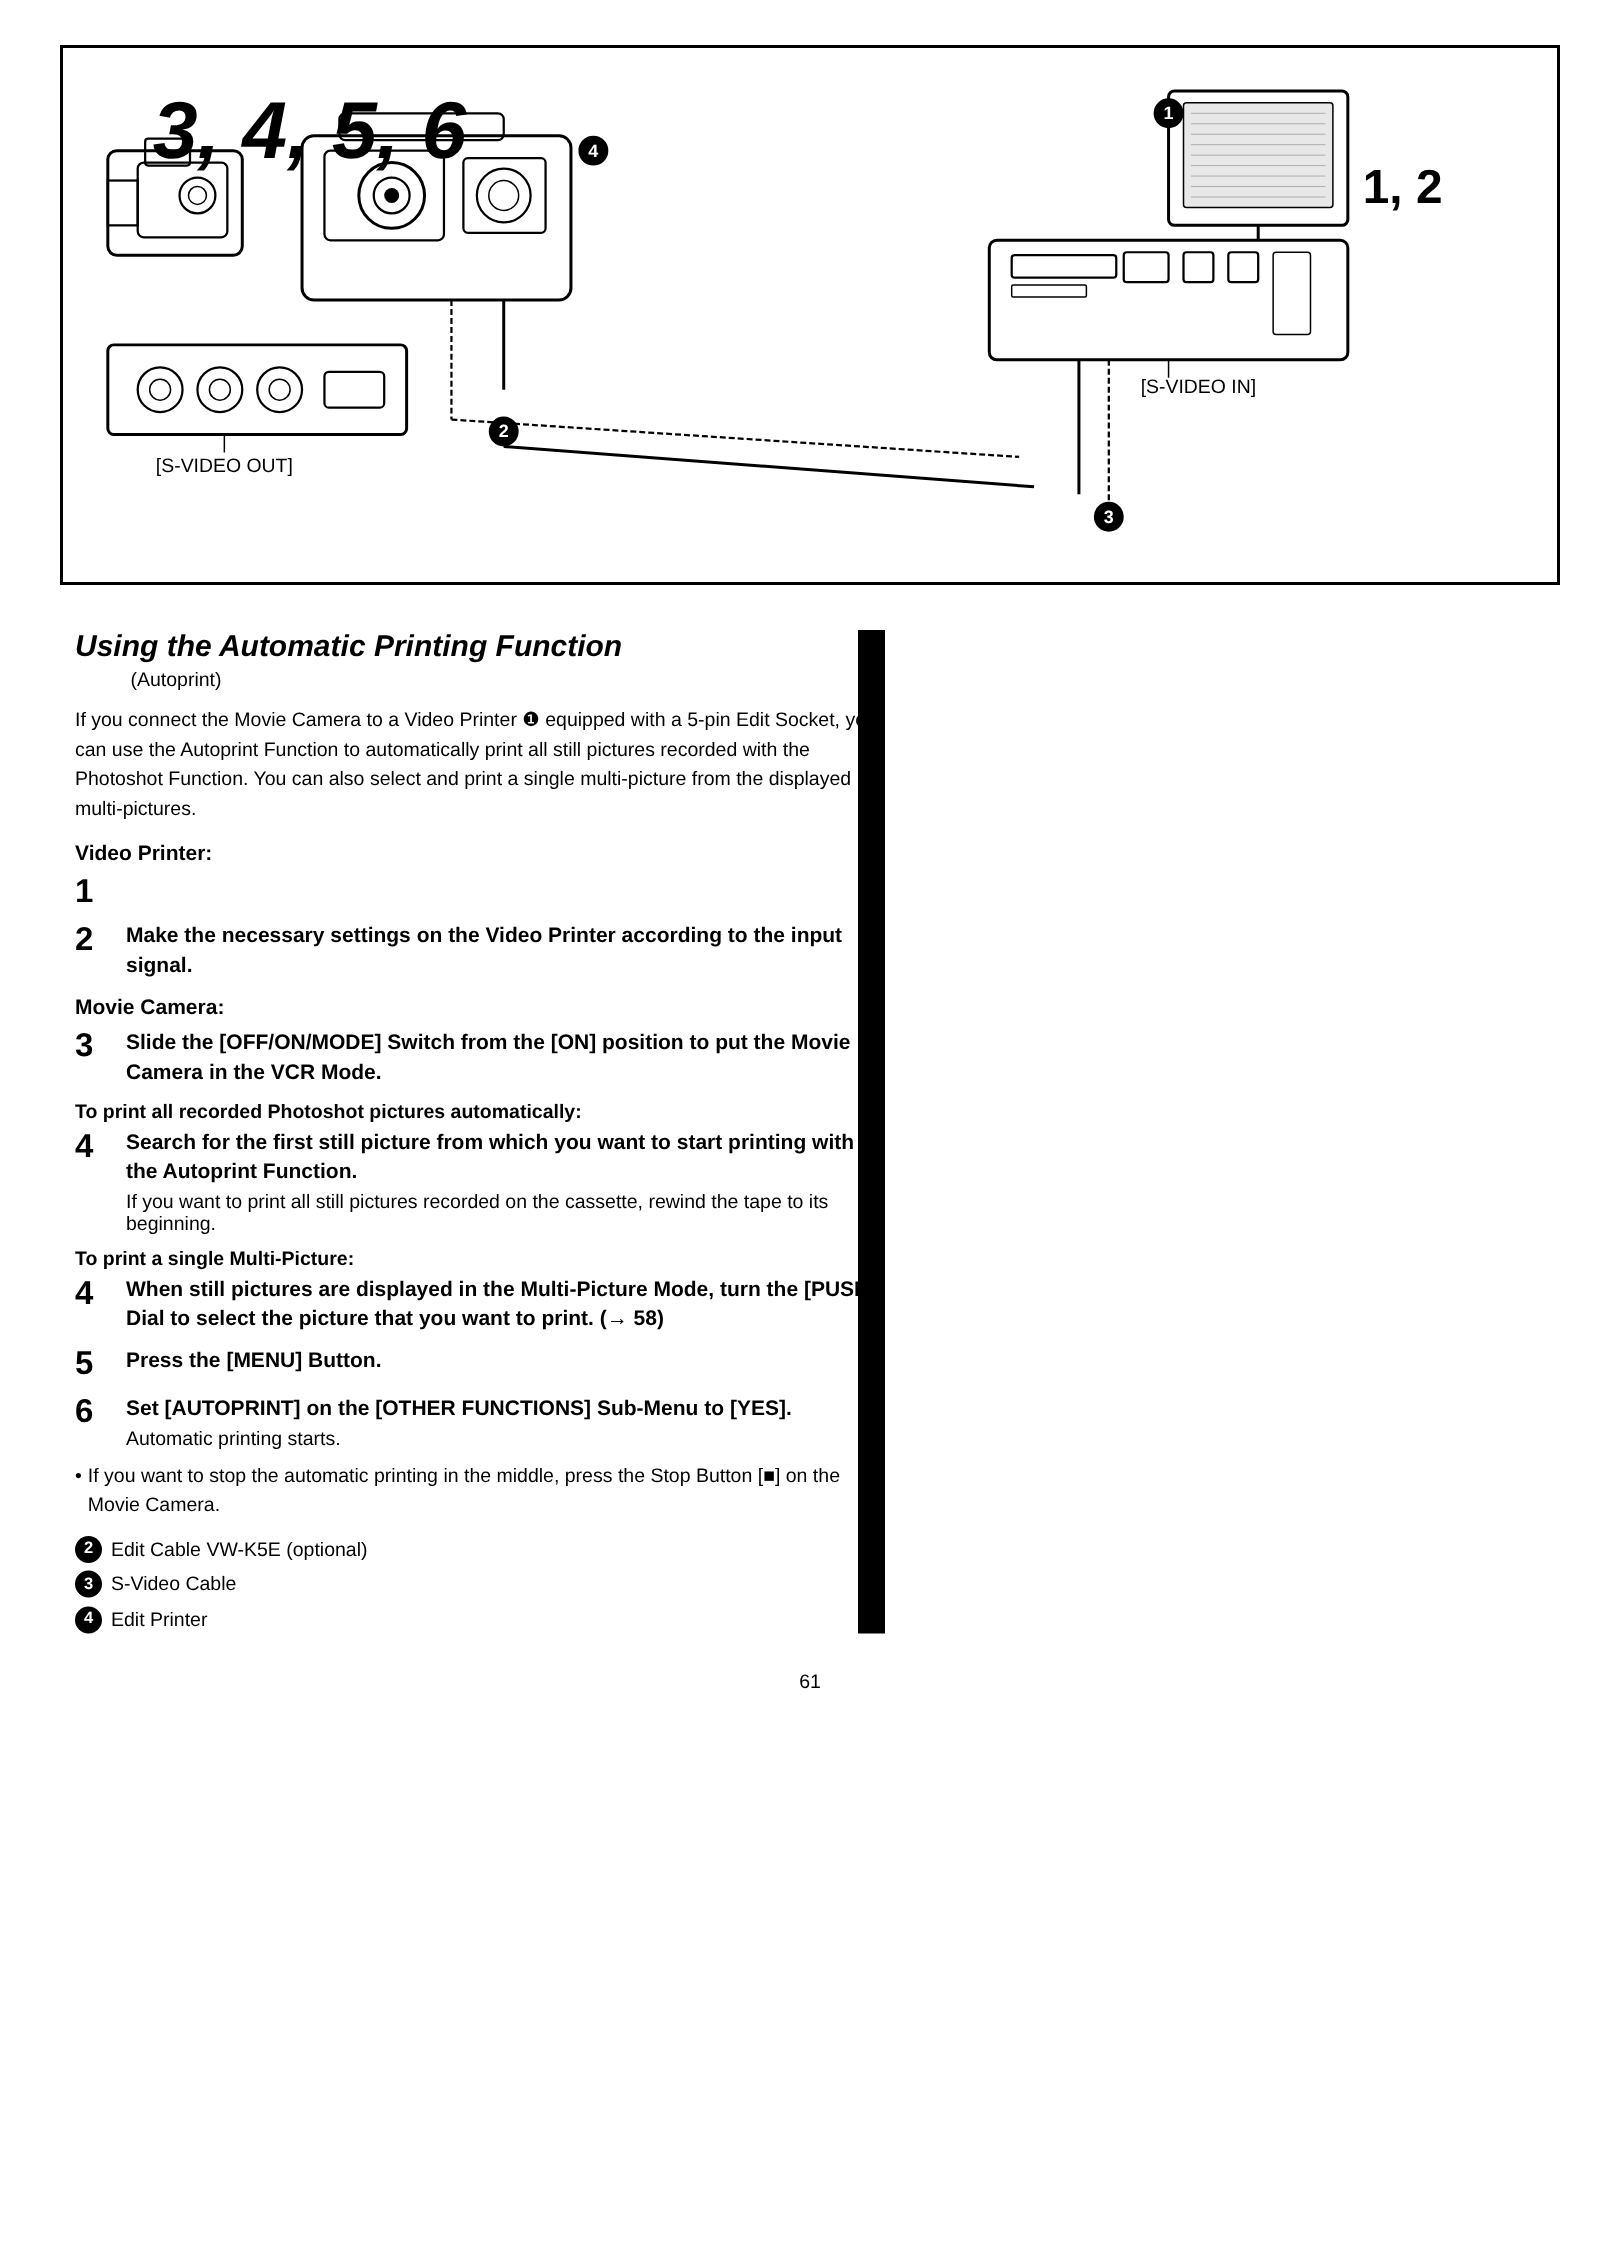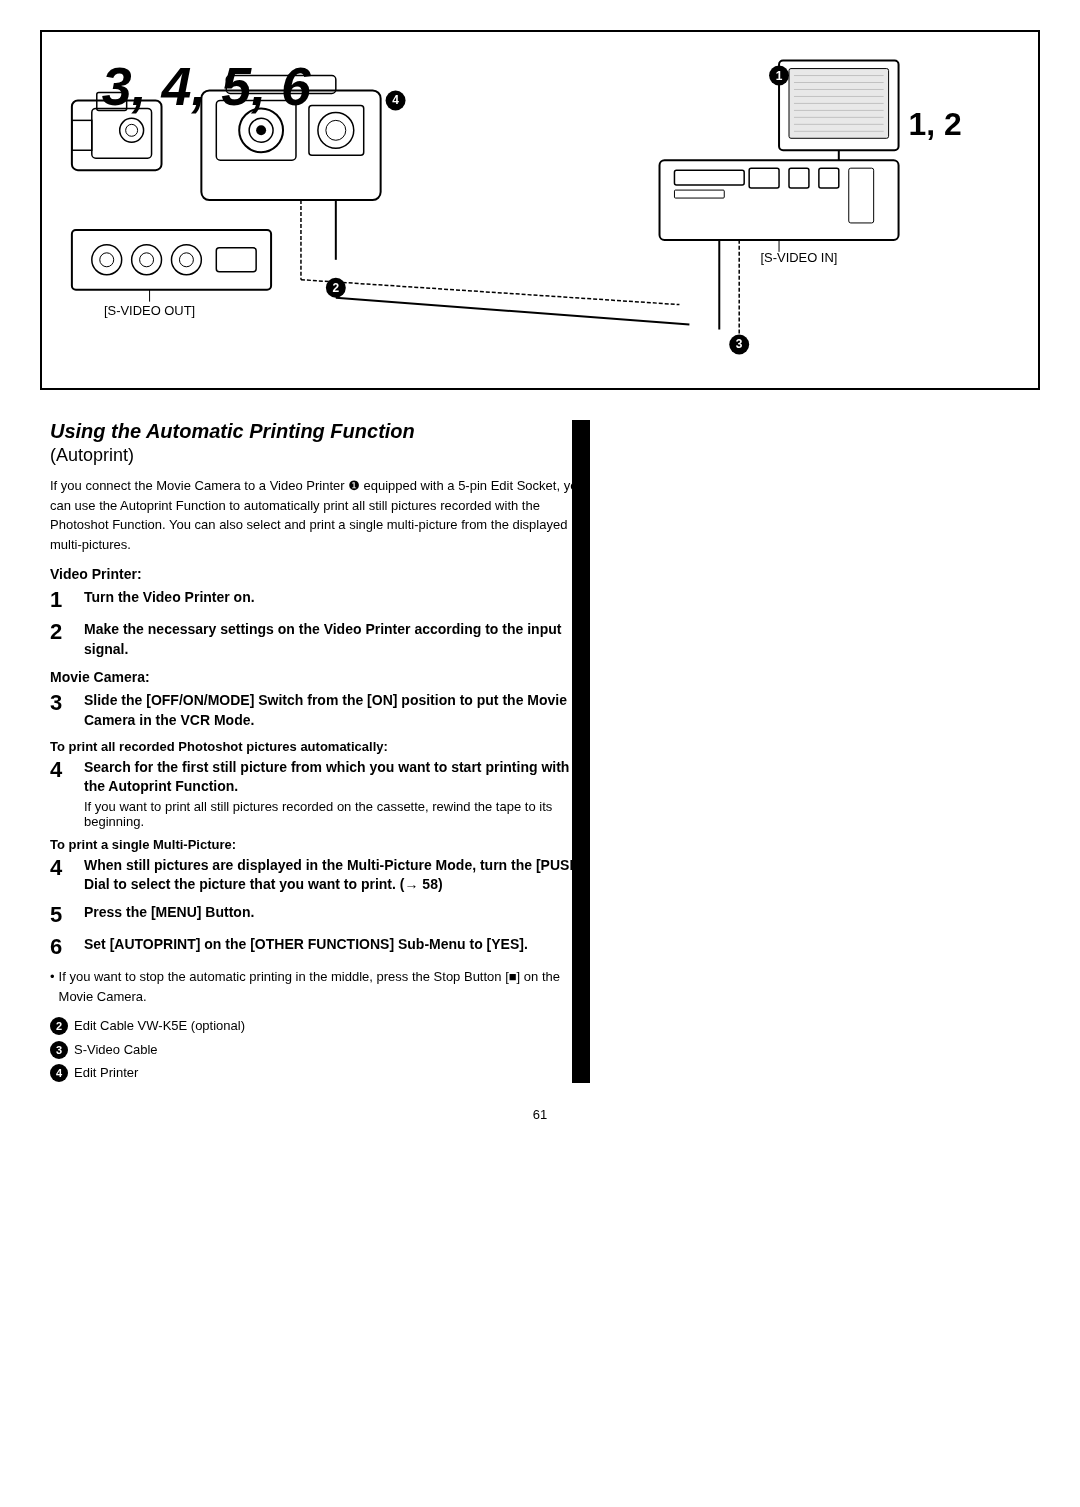--- a/index.html
+++ b/index.html
@@ -48,24 +48,25 @@
     }
 
     
     .section-title {
       font-size: 20px;
       font-weight: bold;
       font-style: italic;
       margin-bottom: 2px;
     }
     .section-subtitle {
-      font-size: 18px;
+      font-size: 13px;
       font-weight: normal;
       font-style: normal;
       margin-bottom: 10px;
+      margin-left: 37px;
     }
     .intro-text {
       font-size: 13px;
       line-height: 1.5;
       margin-bottom: 12px;
     }
     .subsection-label {
       font-size: 14px;
       font-weight: bold;
       margin-bottom: 6px;
@@ -242,21 +243,20 @@
 
         <div class="section-title">Using the Automatic Printing Function</div>
         <div class="section-subtitle">(Autoprint)</div>
 
         <div class="intro-text">If you connect the Movie Camera to a Video Printer ❶ equipped with a 5-pin Edit Socket, you can use the Autoprint Function to automatically print all still pictures recorded with the Photoshot Function. You can also select and print a single multi-picture from the displayed multi-pictures.</div>
 
         <div class="subsection-label">Video Printer:</div>
 
         <div class="step-item">
           <span class="step-number">1</span>
-          <span class="step-text">Turn the Video Printer on.</span>
         </div>
 
         <div class="step-item">
           <span class="step-number">2</span>
           <span class="step-text">Make the necessary settings on the Video Printer according to the input signal.</span>
         </div>
 
         <div class="subsection-label">Movie Camera:</div>
 
         <div class="step-item">
@@ -283,20 +283,21 @@
 
         <div class="step-item">
           <span class="step-number">5</span>
           <span class="step-text">Press the [MENU] Button.</span>
         </div>
 
         <div class="step-item">
           <span class="step-number">6</span>
           <div style="flex:1">
             <span class="step-text">Set [AUTOPRINT] on the [OTHER FUNCTIONS] Sub-Menu to [YES].</span>
+            <div class="step-sub">Automatic printing starts.</div>
           </div>
         </div>
 
         <div class="bullet-item">
           <span style="font-size:13px; margin-right:4px;">•</span>
           <span>If you want to stop the automatic printing in the middle, press the Stop Button [■] on the Movie Camera.</span>
         </div>
 
         <div style="margin-top: 10px;">
           <div class="bullet-item">

